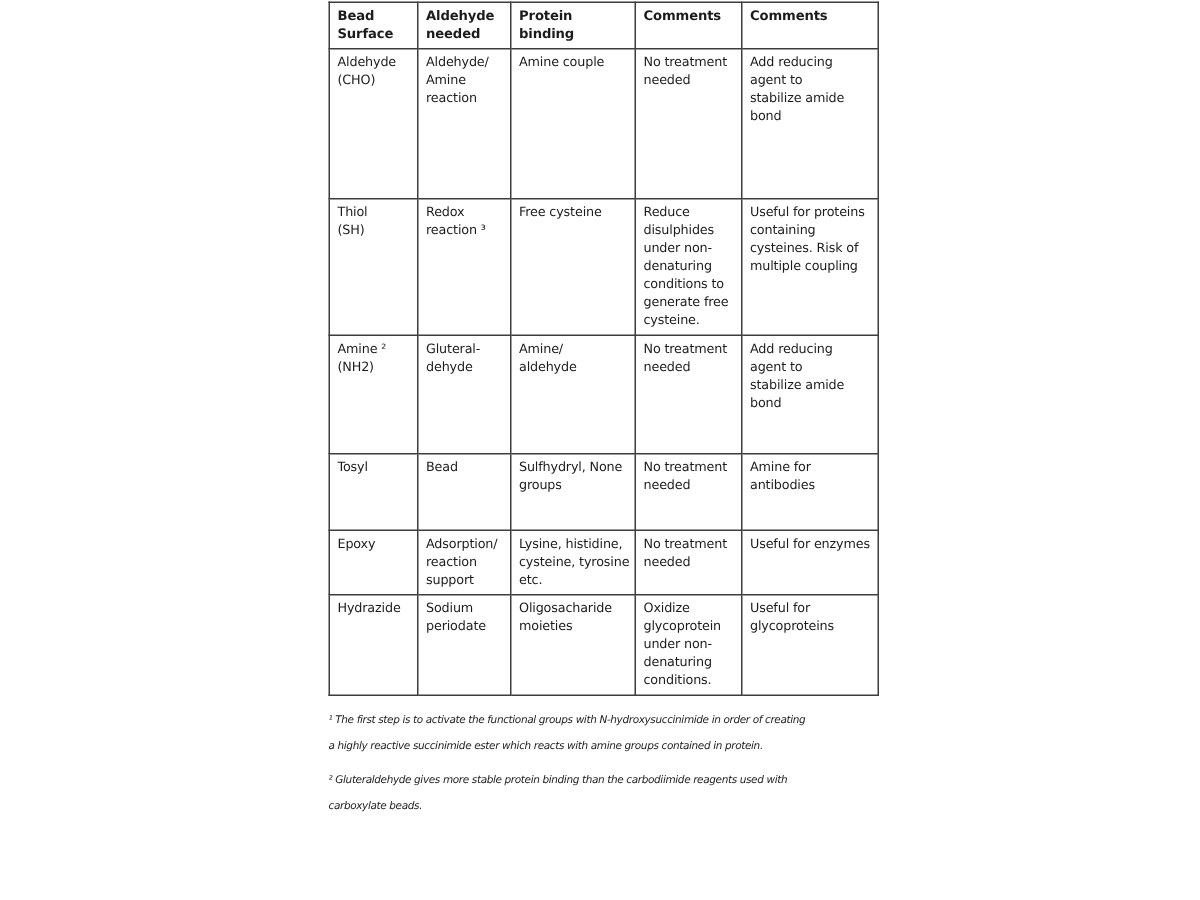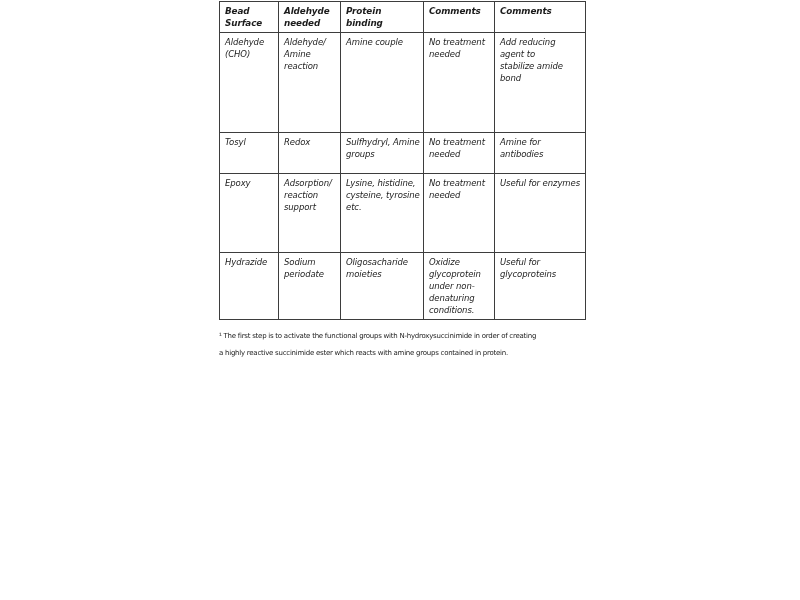--- a/index.html
+++ b/index.html
@@ -33,21 +33,20 @@
     border: 1px solid #3d3d3d;
     vertical-align: top;
     text-align: left;
     padding: 3px 3px 3px 5px;
     font-size: 8.5px;
     line-height: 12px;
     letter-spacing: -0.1px;
     white-space: pre-line;
     overflow: hidden;
     font-weight: normal;
-    font-style: italic;
   }
   th {
     font-weight: bold;
     font-size: 8.8px;
     line-height: 11.5px;
     padding-top: 4px;
   }
   thead tr { height: 27px; }
   tbody tr:nth-child(1) { height: 100px; }
   tbody tr:nth-child(2) { height: 41px; }
@@ -58,21 +57,21 @@
   tbody tr:nth-child(7) { height: 46px; }
   .footnotes { margin-top: 8px; }
   .fn {
     font-size: 7px;
     letter-spacing: -0.25px;
     line-height: 17px;
     margin: 0 0 6px 0;
     white-space: pre-line;
     color: #222;
   }
-  .fn.italic { }
+  .fn.italic { font-style: italic; }
 </style>
 </head>
 <body>
 
 <div class="doc">
 
   <table class="main">
     <colgroup>
       <col style="width:59px">
       <col style="width:62px">
@@ -95,23 +94,44 @@
 (CHO)</td>
           <td>Aldehyde/ Amine reaction</td>
           <td>Amine couple</td>
           <td>No treatment needed</td>
           <td>Add reducing
 agent  to
 stabilize amide
 bond</td>
         </tr>
         <tr>
+          <td>Thiol
+(SH)</td>
+          <td>Redox reaction ³</td>
+          <td>Free cysteine</td>
+          <td>Reduce disulphides under non-denaturing conditions to generate free cysteine.</td>
+          <td>Useful for proteins containing cysteines. Risk of multiple coupling</td>
+        </tr>
+        <tr>
+          <td>Amine ²
+(NH2)</td>
+          <td>Gluteral-
+dehyde</td>
+          <td>Amine/
+aldehyde</td>
+          <td>No treatment needed</td>
+          <td>Add reducing
+agent  to
+stabilize amide
+bond</td>
+        </tr>
+        <tr>
           <td>Tosyl</td>
-          <td>Redox</td>
-          <td>Sulfhydryl, Amine groups</td>
+          <td>Bead</td>
+          <td>Sulfhydryl, None groups</td>
           <td>No treatment needed</td>
           <td>Amine for antibodies</td>
         </tr>
         <tr>
           <td>Epoxy</td>
           <td>Adsorption/ reaction support</td>
           <td>Lysine, histidine, cysteine, tyrosine etc.</td>
           <td>No treatment needed</td>
           <td>Useful for enzymes</td>
         </tr>
@@ -122,15 +142,17 @@
 moieties</td>
           <td>Oxidize glycoprotein under non-denaturing conditions.</td>
           <td>Useful for glycoproteins</td>
         </tr>
       </tbody>
   </table>
 
   <div class="footnotes">
     <p class="fn italic">¹ The first step is to activate the functional groups with N-hydroxysuccinimide in order of  creating
 a highly reactive succinimide ester which reacts with amine groups contained in protein.</p>
+    <p class="fn italic">² Gluteraldehyde gives more stable protein binding than the carbodiimide reagents used with
+carboxylate beads.</p>
 
   </div>
 </div>
 
 </body></html>

